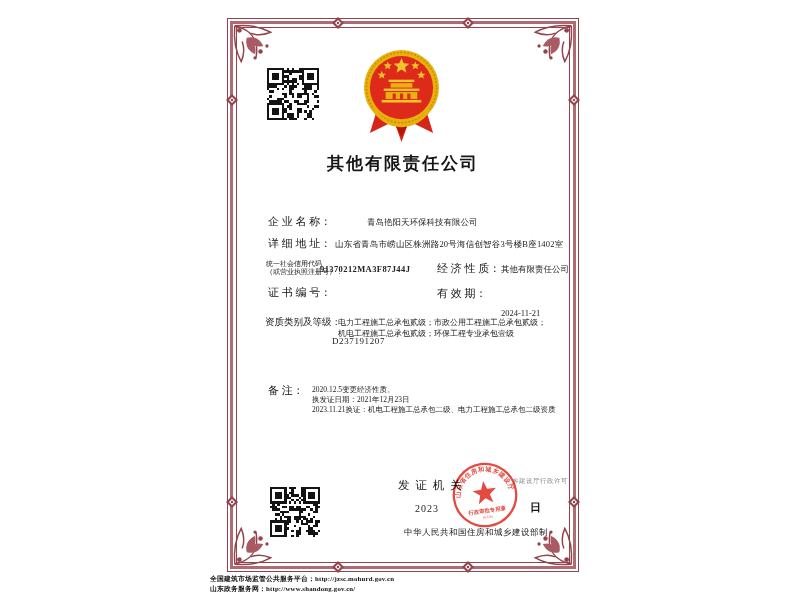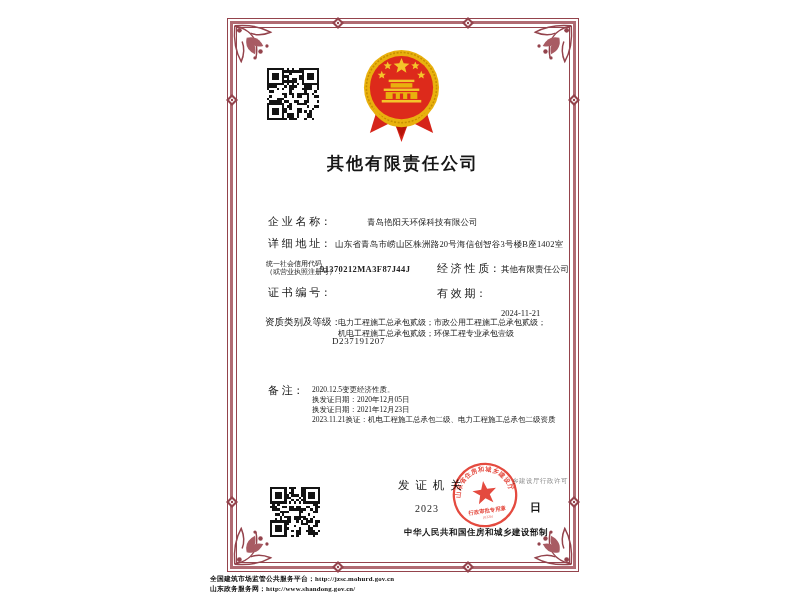--- a/index.html
+++ b/index.html
@@ -51,21 +51,21 @@
               white-space:normal; color:#222; position:absolute; }
 
   .lbl-remarks { left:268px; top:383px; }
   .remarks-lines { position:absolute; left:312px; top:385px; font-size:7.5px; line-height:10px; color:#222; }
 
   .lbl-issuer { left:398px; top:478px; letter-spacing:1.5px; font-size:11.5px; }
   .side-note { position:absolute; left:512px; top:477px; font-size:6.5px; color:#8d8d8d; letter-spacing:0.5px; }
   .seal { position:absolute; left:451px; top:461px; width:68px; height:68px; mix-blend-mode:multiply; opacity:0.92; }
   .date-year { position:absolute; left:415px; top:503px; font-size:10px; letter-spacing:1px; color:#222; }
   .date-day { position:absolute; left:530px; top:500px; font-size:11px; font-weight:bold; color:#151515; }
-  .made-by { position:absolute; left:404px; top:527px; font-size:8.5px; font-weight:bold; letter-spacing:0.5px; color:#151515; }
+  .made-by { position:absolute; left:404px; top:527px; font-size:8.5px; font-weight:normal; letter-spacing:0.5px; color:#151515; }
 
   .footer { position:absolute; left:210px; top:574px; font-size:6.8px; font-weight:bold;
             line-height:9.5px; color:#111; letter-spacing:0.2px; }
 </style>
 </head>
 <body>
 
 <div class="stage">
 
   <div class="frame">
@@ -442,21 +442,20 @@
 
   <div class="lbl lbl-valid">有  效  期：</div>
   <div class="val val-valid">2024-11-21</div>
 
   <div class="lbl lbl-qual">资质类别及等级：</div>
   <div class="val-qual">电力工程施工总承包贰级；市政公用工程施工总承包贰级；机电工程施工总承包贰级；环保工程专业承包壹级</div>
 
   <div class="lbl lbl-remarks">备 注：</div>
   <div class="remarks-lines">
     <div>2020.12.5变更经济性质。</div>
-    <div>换发证日期：2020年12月05日</div>
     <div>换发证日期：2021年12月23日</div>
     <div>2023.11.21换证：机电工程施工总承包二级、电力工程施工总承包二级资质</div>
   </div>
 
   <div class="lbl lbl-issuer">发 证 机 关</div>
   <div class="side-note">乡建设厅行政许可</div>
 
   <svg class="seal" viewBox="0 0 120 120">
     <g transform="rotate(-8 60 60)" fill="#e23a2e" stroke="none">
       <circle cx="60" cy="60" r="55" fill="none" stroke="#e23a2e" stroke-width="4"></circle>

